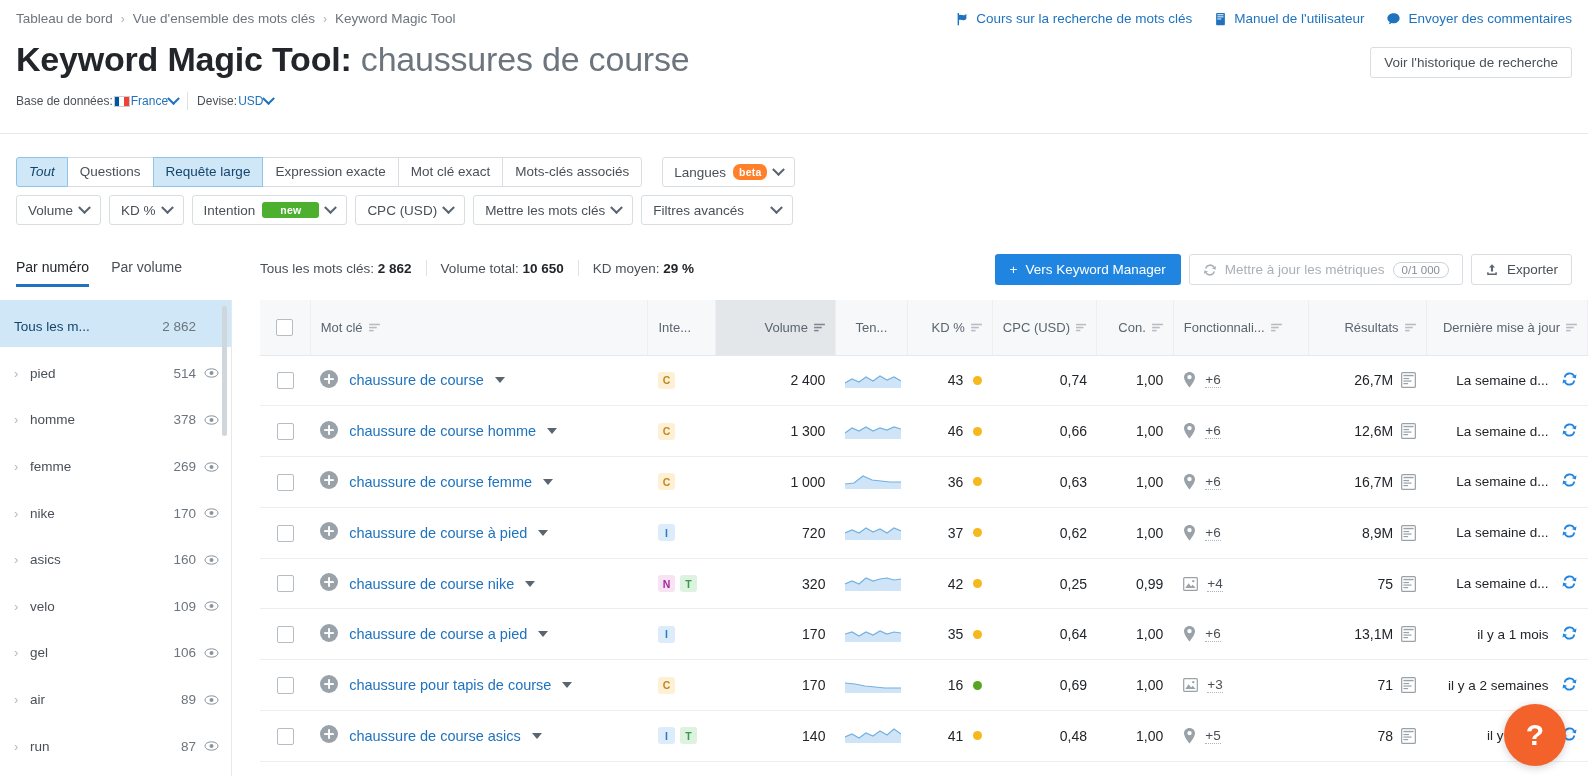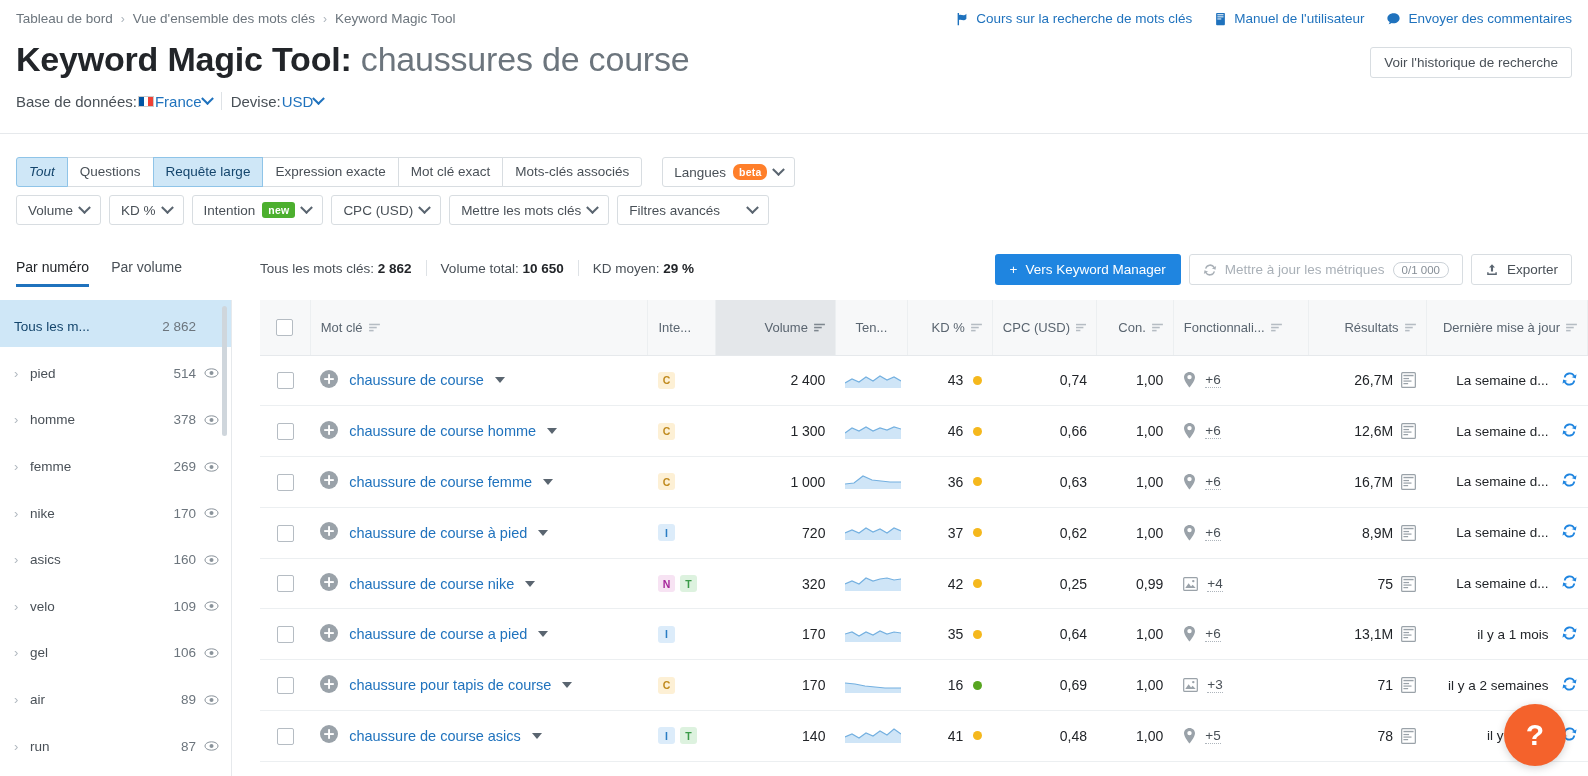--- a/index.html
+++ b/index.html
@@ -44,21 +44,21 @@
     position: absolute; right: 16px; top: 47px;
     border: 1px solid #d8dde1; background: #fff; border-radius: 3px;
     padding: 7px 13px; font-size: 13.5px; color: #495057; cursor: pointer;
     font-family: inherit;
   }
 
   
   .dbrow {
     position: absolute; left: 16px; top: 92px;
     display: flex; align-items: center; gap: 1px;
-    font-size: 15px; color: #495057;
+    font-size: 12px; color: #495057;
   }
   .dbrow .val { color: #1f72bd; cursor: pointer; }
   .flag { width: 16px; height: 11px; display:inline-block; position: relative; border: 0.5px solid #ccc; }
   .flag i { position:absolute; top:0; bottom:0; width: 33.4%; display:block; }
   .flag i:nth-child(1){ left:0; background:#0055a4; }
   .flag i:nth-child(2){ left:33.3%; background:#fff; }
   .flag i:nth-child(3){ left:66.6%; background:#ef4135; }
   .divider-v { width:1px; height: 18px; background:#dee2e6; margin: 0 8px; }
 
   
@@ -79,21 +79,21 @@
   .seg .btn.active { background:#cfe7f7; border-color:#8fc4e8; color:#14456c; position:relative; z-index:2; }
   .pill {
     display:flex; align-items:center; gap:7px;
     border:1px solid #d8dde1; background:#fff; border-radius:3px;
     font-size:13.5px; color:#495057; padding: 6px 11px; cursor:pointer;
     font-family:inherit; white-space:nowrap; height:30px;
   }
   .badge-beta { background:#ff7f2a; color:#fff; font-size:10.5px; font-weight:700;
     border-radius:7px; padding:2px 6px; letter-spacing:.2px; }
   .badge-new { background:#4caf2e; color:#fff; font-size:10.5px; font-weight:700;
-    border-radius:3px; padding:2px 6px; letter-spacing:.2px; }
+    border-radius:3px; padding:2px 18px; letter-spacing:.2px; }
   .chev { width:9px; height:9px; border-right:2px solid #5a6570; border-bottom:2px solid #5a6570;
     transform: rotate(45deg) translate(-2px,-2px); display:inline-block; }
   .chev.blue { border-color:#1f72bd; }
 
   
   .subtabs { position:absolute; left:16px; top:259px; display:flex; gap:22px; font-size:14px; }
   .subtab { color:#495057; cursor:pointer; padding-bottom:9px; }
   .subtab.active { color:#222529; border-bottom:3px solid #1f72bd; }
 
   .stats { position:absolute; left:260px; top:260px; display:flex; align-items:center; gap:14px; font-size:13.5px; color:#495057; }

